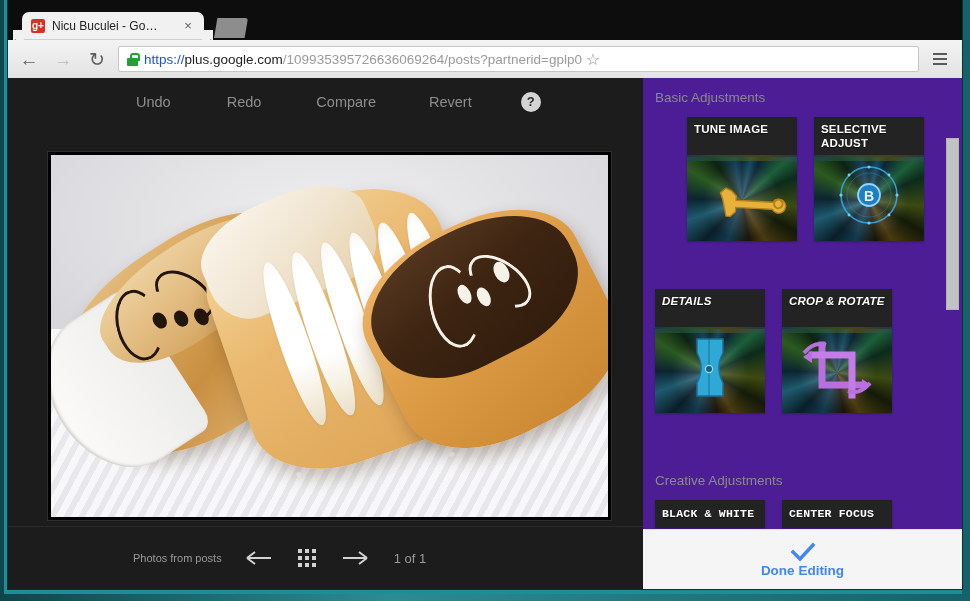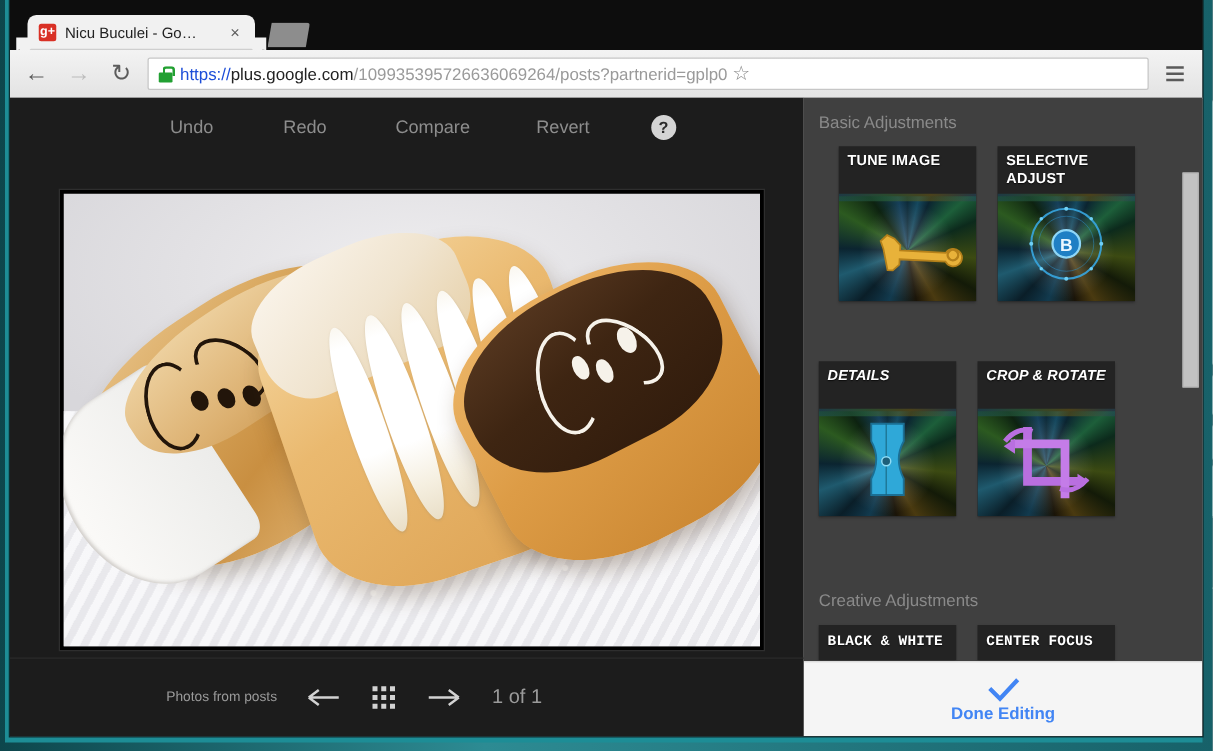--- a/index.html
+++ b/index.html
@@ -220,37 +220,37 @@
   #ec3 .s2{left:54%;top:16%;width:15%;height:30%;transform:rotate(-28deg);border-color:#f6f2ea;border-left-color:transparent;}
   #ec3 .dot{background:#f6f2ea;}
 
   
   #filmbar{
     position:absolute;left:0;bottom:0;width:635px;height:62px;
     display:flex;align-items:center;
     border-top:1px solid #2a2a2a;
   }
   #filmbar .label{color:#9a9a9a;font-size:11px;}
-  #filmbar .count{color:#9a9a9a;font-size:16px;}
+  #filmbar .count{color:#9a9a9a;font-size:13px;}
   .arrow-btn{
     width:30px;height:24px;cursor:pointer;
     display:flex;align-items:center;justify-content:center;
   }
   .arrow-btn svg{display:block;}
   #grid-btn{
     width:22px;height:22px;cursor:pointer;
     display:grid;grid-template-columns:repeat(3,4px);grid-template-rows:repeat(3,4px);
     gap:3px;align-content:center;justify-content:center;
   }
   #grid-btn span{display:block;width:4px;height:4px;background:#d2d2d2;}
 
   
   #panel{
     position:absolute;left:635px;top:0;width:319px;height:511px;
-    background:#404040;overflow:hidden;
+    background:#4c1d95;overflow:hidden;
   }
   #panel-scroll{
     position:absolute;left:0;top:0;width:319px;height:452px;overflow:hidden;
   }
   .sec-title{
     color:#8a8a8a;font-size:13.5px;font-weight:normal;
     margin:0;padding:0;
   }
   .tile-row{display:flex;gap:17px;}
   .tile{
@@ -424,21 +424,21 @@
         <div class="count" style="margin-left:24px;">1 of 1</div>
       </div>
     </div>
 
     <div id="panel">
 
       <div id="panel-scroll">
 
         <div class="sec-title" style="margin:12px 0 0 12px;">Basic Adjustments</div>
 
-        <div class="tile-row" style="margin:12px 0 0 28px;">
+        <div class="tile-row" style="margin:12px 0 0 0;padding-left:44px;">
 
           <div class="tile">
             <div class="burst"></div>
             <div class="bstrip"></div>
             <div class="tname">TUNE IMAGE</div>
             <svg class="art" viewBox="0 0 110 77">
               <g transform="rotate(-42 55 38)">
                 <path d="M38 28 l2.5 -6 l7 0 l2.5 6 l0 7 l-3 3 l26 26 a7 7 0 1 1 -5 5 l-26 -26 l-3 3 l-7 0 l-3 -3 z" fill="#e8b23a" stroke="#b4801a" stroke-width="1.4"></path>
                 <circle cx="76" cy="69" r="4.2" fill="none" stroke="#b4801a" stroke-width="2"></circle>
               </g>

